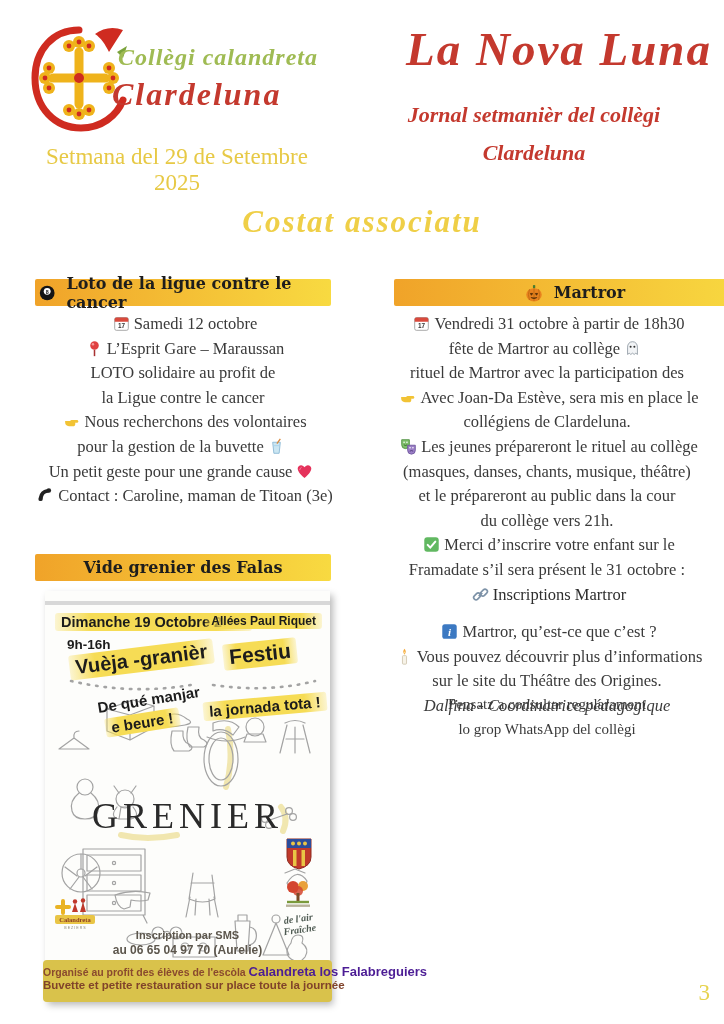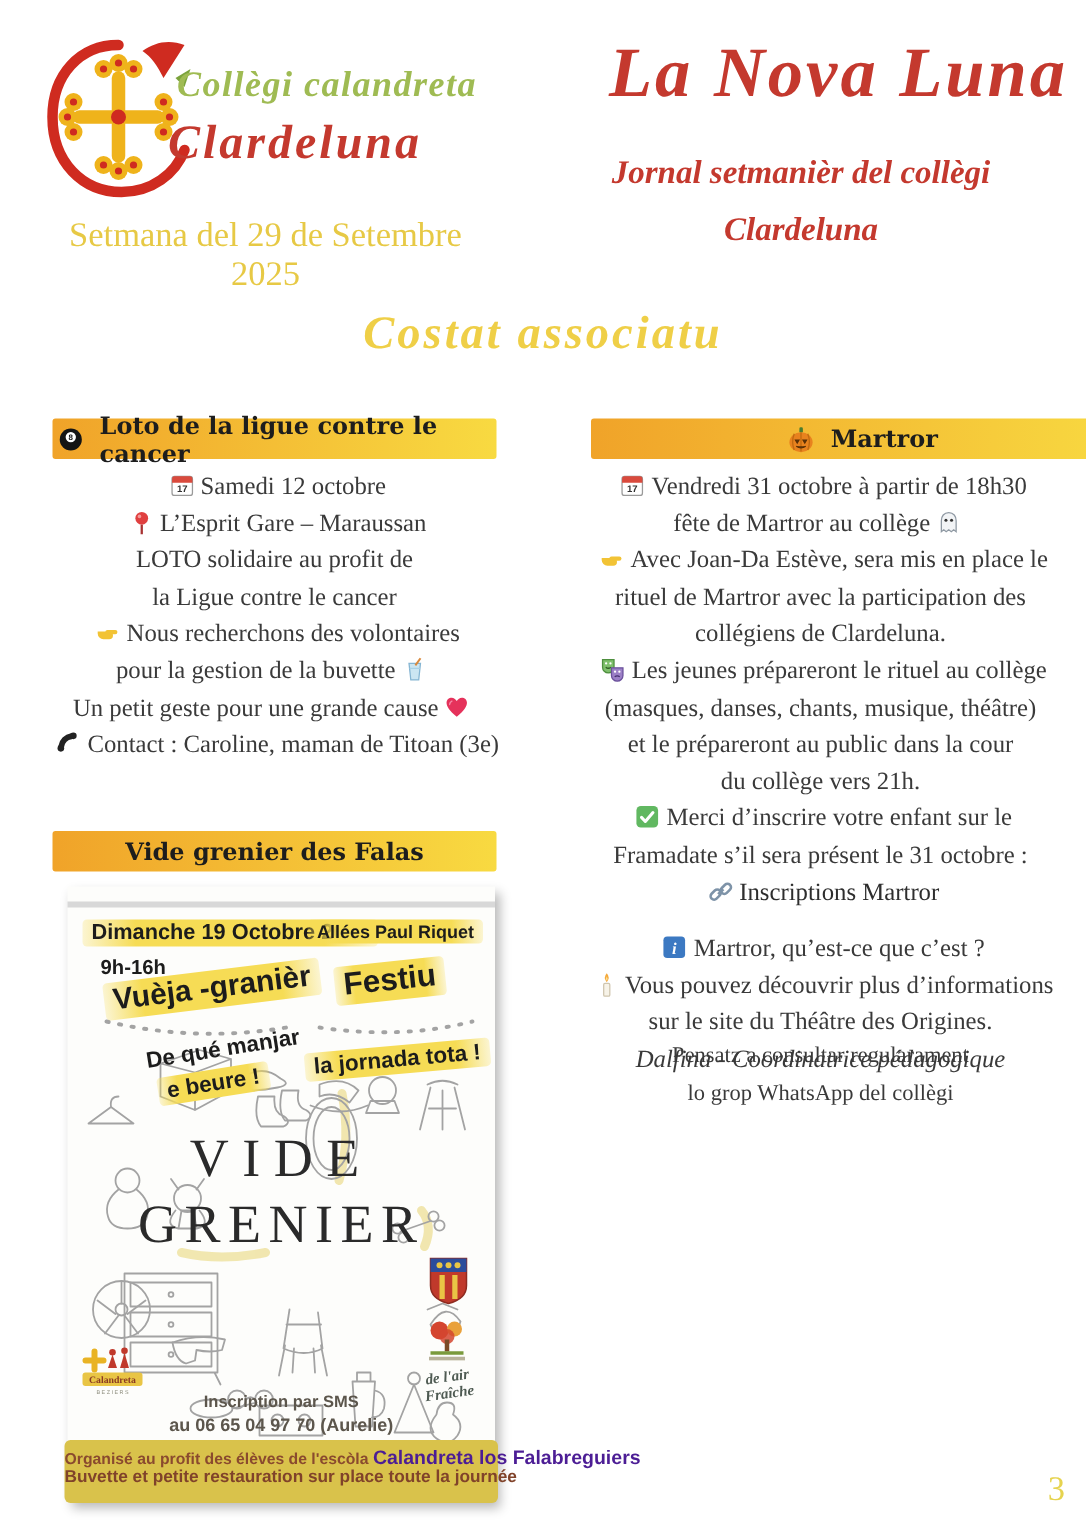--- a/index.html
+++ b/index.html
@@ -233,21 +233,20 @@
 
     <div class="graybar"></div>
     <div class="p-abs p-date hl">Dimanche 19 Octobre 2025</div>
     <div class="p-abs p-hours">9h-16h</div>
     <div class="p-abs p-place hl">Allées Paul Riquet</div>
     <div class="p-abs p-occ1 hl">Vuèja -granièr</div>
     <div class="p-abs p-occ2 hl">Festiu</div>
     <div class="p-abs p-tag1">De qué manjar</div>
     <div class="p-abs p-tag2 hl">e beure !</div>
     <div class="p-abs p-tag3 hl">la jornada tota !</div>
-    <div class="p-main v">VIDE</div>
     <div class="p-main g">GRENIER</div>
 
     <svg style="position:absolute; left:241px; top:247px; width:26px; height:32px;" viewBox="0 0 26 32">
       <path d="M1 1 h24 v18 q0 9 -12 12 q-12 -3 -12 -12 z" fill="#c0392b" stroke="#8e2b20"></path>
       <rect x="1" y="1" width="24" height="9" fill="#2b4c9b"></rect>
       <circle cx="7" cy="5.5" r="2" fill="#e9c545"></circle>
         <circle cx="13" cy="5.5" r="2" fill="#e9c545"></circle>
         <circle cx="19" cy="5.5" r="2" fill="#e9c545"></circle>
       <rect x="7" y="12" width="3.5" height="16" fill="#e9c545"></rect>
         <rect x="15.5" y="12" width="3.5" height="16" fill="#e9c545"></rect>
@@ -295,27 +294,27 @@
       <div class="line"><span class="ic"><svg viewBox="0 0 20 20">
             <rect x="2" y="3" width="16" height="15" rx="2" fill="#fff" stroke="#9a9a9a"></rect>
             <path d="M2 8 h16 v-3 a2 2 0 0 0 -2 -2 h-12 a2 2 0 0 0 -2 2 z" fill="#d94a3d"></path>
             <text x="10" y="15.5" text-anchor="middle" font-size="7.5" font-weight="bold" font-family="Liberation Sans,sans-serif" fill="#333">17</text>
           </svg></span><span>Vendredi 31 octobre à partir de 18h30</span></div>
       <div class="line"><span>fête de Martror au collège</span><span class="ic"><svg viewBox="0 0 20 20">
             <path d="M10 2 C6.2 2 4.2 5 4.2 8.4 V17 l1.9 -1.5 l1.9 1.5 l2 -1.5 l2 1.5 l1.9 -1.5 l1.9 1.5 V8.4 C15.8 5 13.8 2 10 2 Z" fill="#f2f4f6" stroke="#8f99a3"></path>
             <circle cx="7.8" cy="8" r="1.2" fill="#333"></circle>
             <circle cx="12.2" cy="8" r="1.2" fill="#333"></circle>
           </svg></span></div>
+      <div class="line"><span>rituel de Martror avec la participation des</span></div>
       <div class="line"><span class="ic"><svg viewBox="0 0 20 20">
             <g fill="#f2c335">
               <path d="M2.5 9.5 h9 a3 3 0 0 1 0 6 H7 a4.6 4.6 0 0 1 -4.5 -4.5 z"></path>
               <rect x="8.5" y="8.2" width="9.5" height="3.4" rx="1.7"></rect>
             </g>
           </svg></span><span>Avec Joan-Da Estève, sera mis en place le</span></div>
-      <div class="line"><span>rituel de Martror avec la participation des</span></div>
       <div class="line"><span>collégiens de Clardeluna.</span></div>
       <div class="line"><span class="ic"><svg viewBox="0 0 20 20">
             <path d="M2 2 h9 v6 a4.5 4.5 0 0 1 -9 0 z" fill="#7fbf6c" stroke="#4e8f3e"></path>
             <circle cx="4.8" cy="5" r=".9" fill="#fff"></circle>
             <circle cx="8.2" cy="5" r=".9" fill="#fff"></circle>
             <path d="M4.5 8 q2 1.6 4 0" stroke="#2f5c24" fill="none"></path>
             <path d="M9 8.5 h9 v6 a4.5 4.5 0 0 1 -9 0 z" fill="#9b7fc6" stroke="#6b519c"></path>
             <circle cx="11.8" cy="11.5" r=".9" fill="#fff"></circle>
             <circle cx="15.2" cy="11.5" r=".9" fill="#fff"></circle>
             <path d="M11.5 15.5 q2 -1.4 4 0" stroke="#463070" fill="none"></path>

